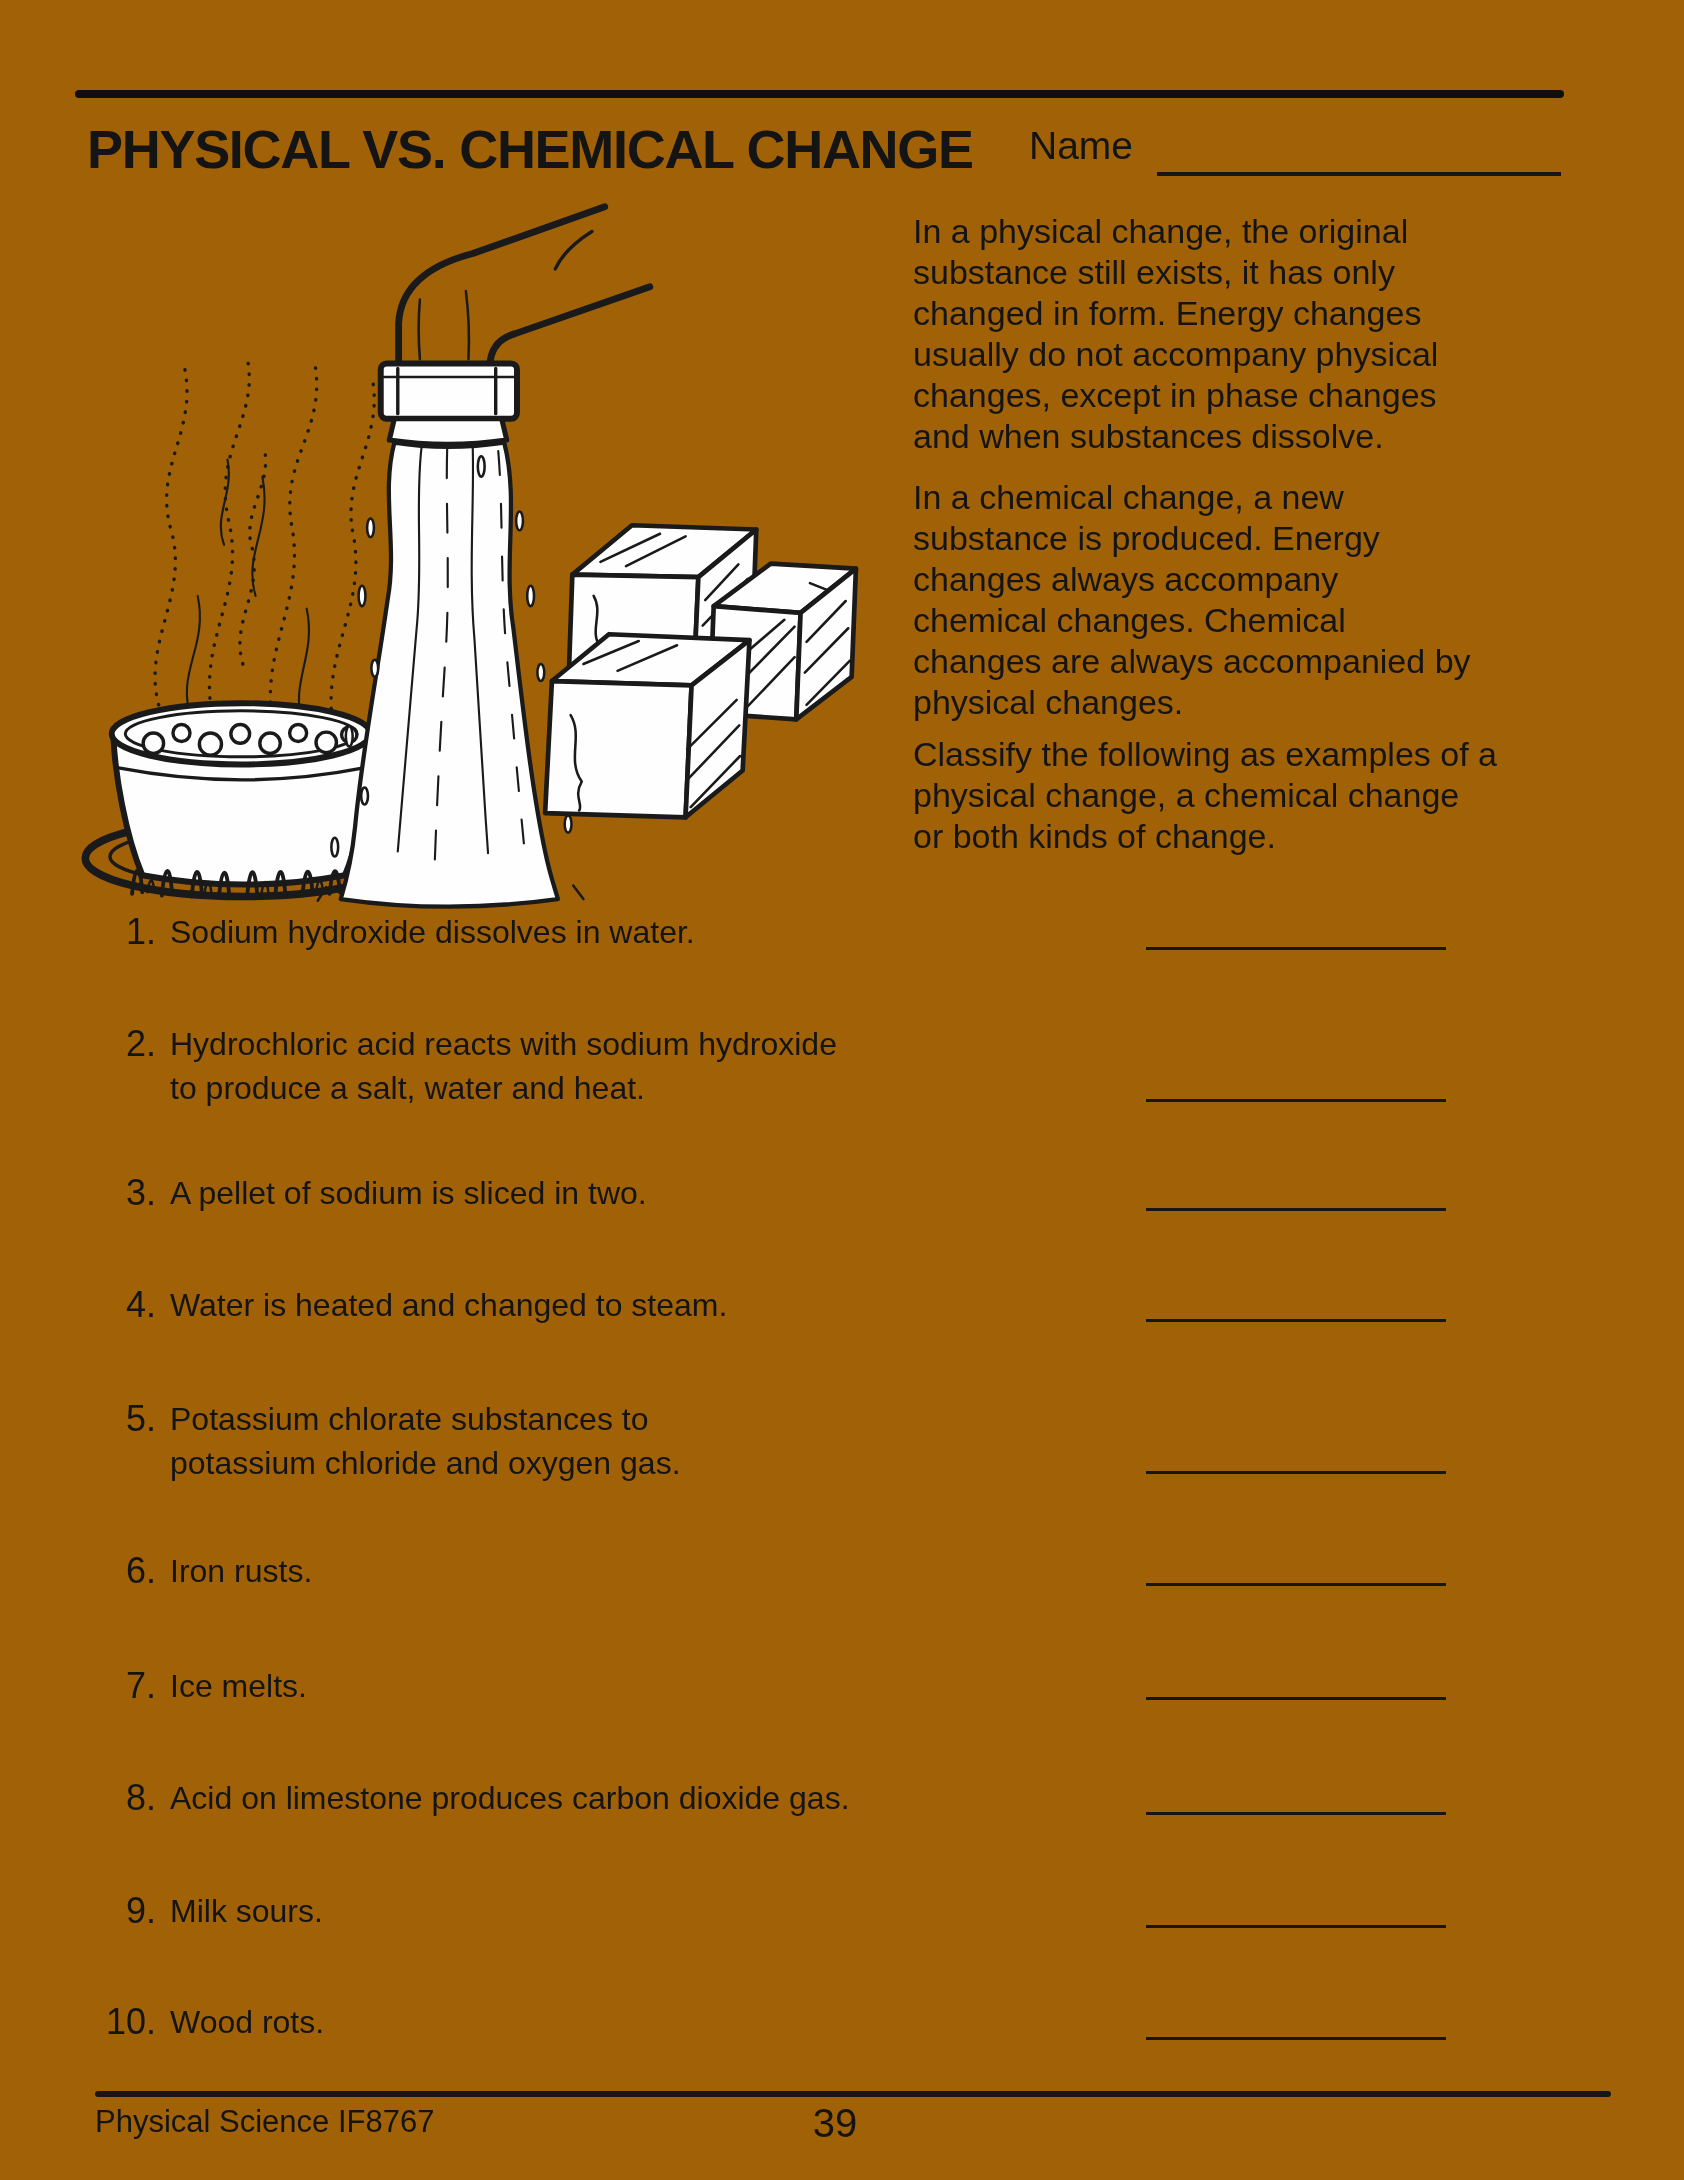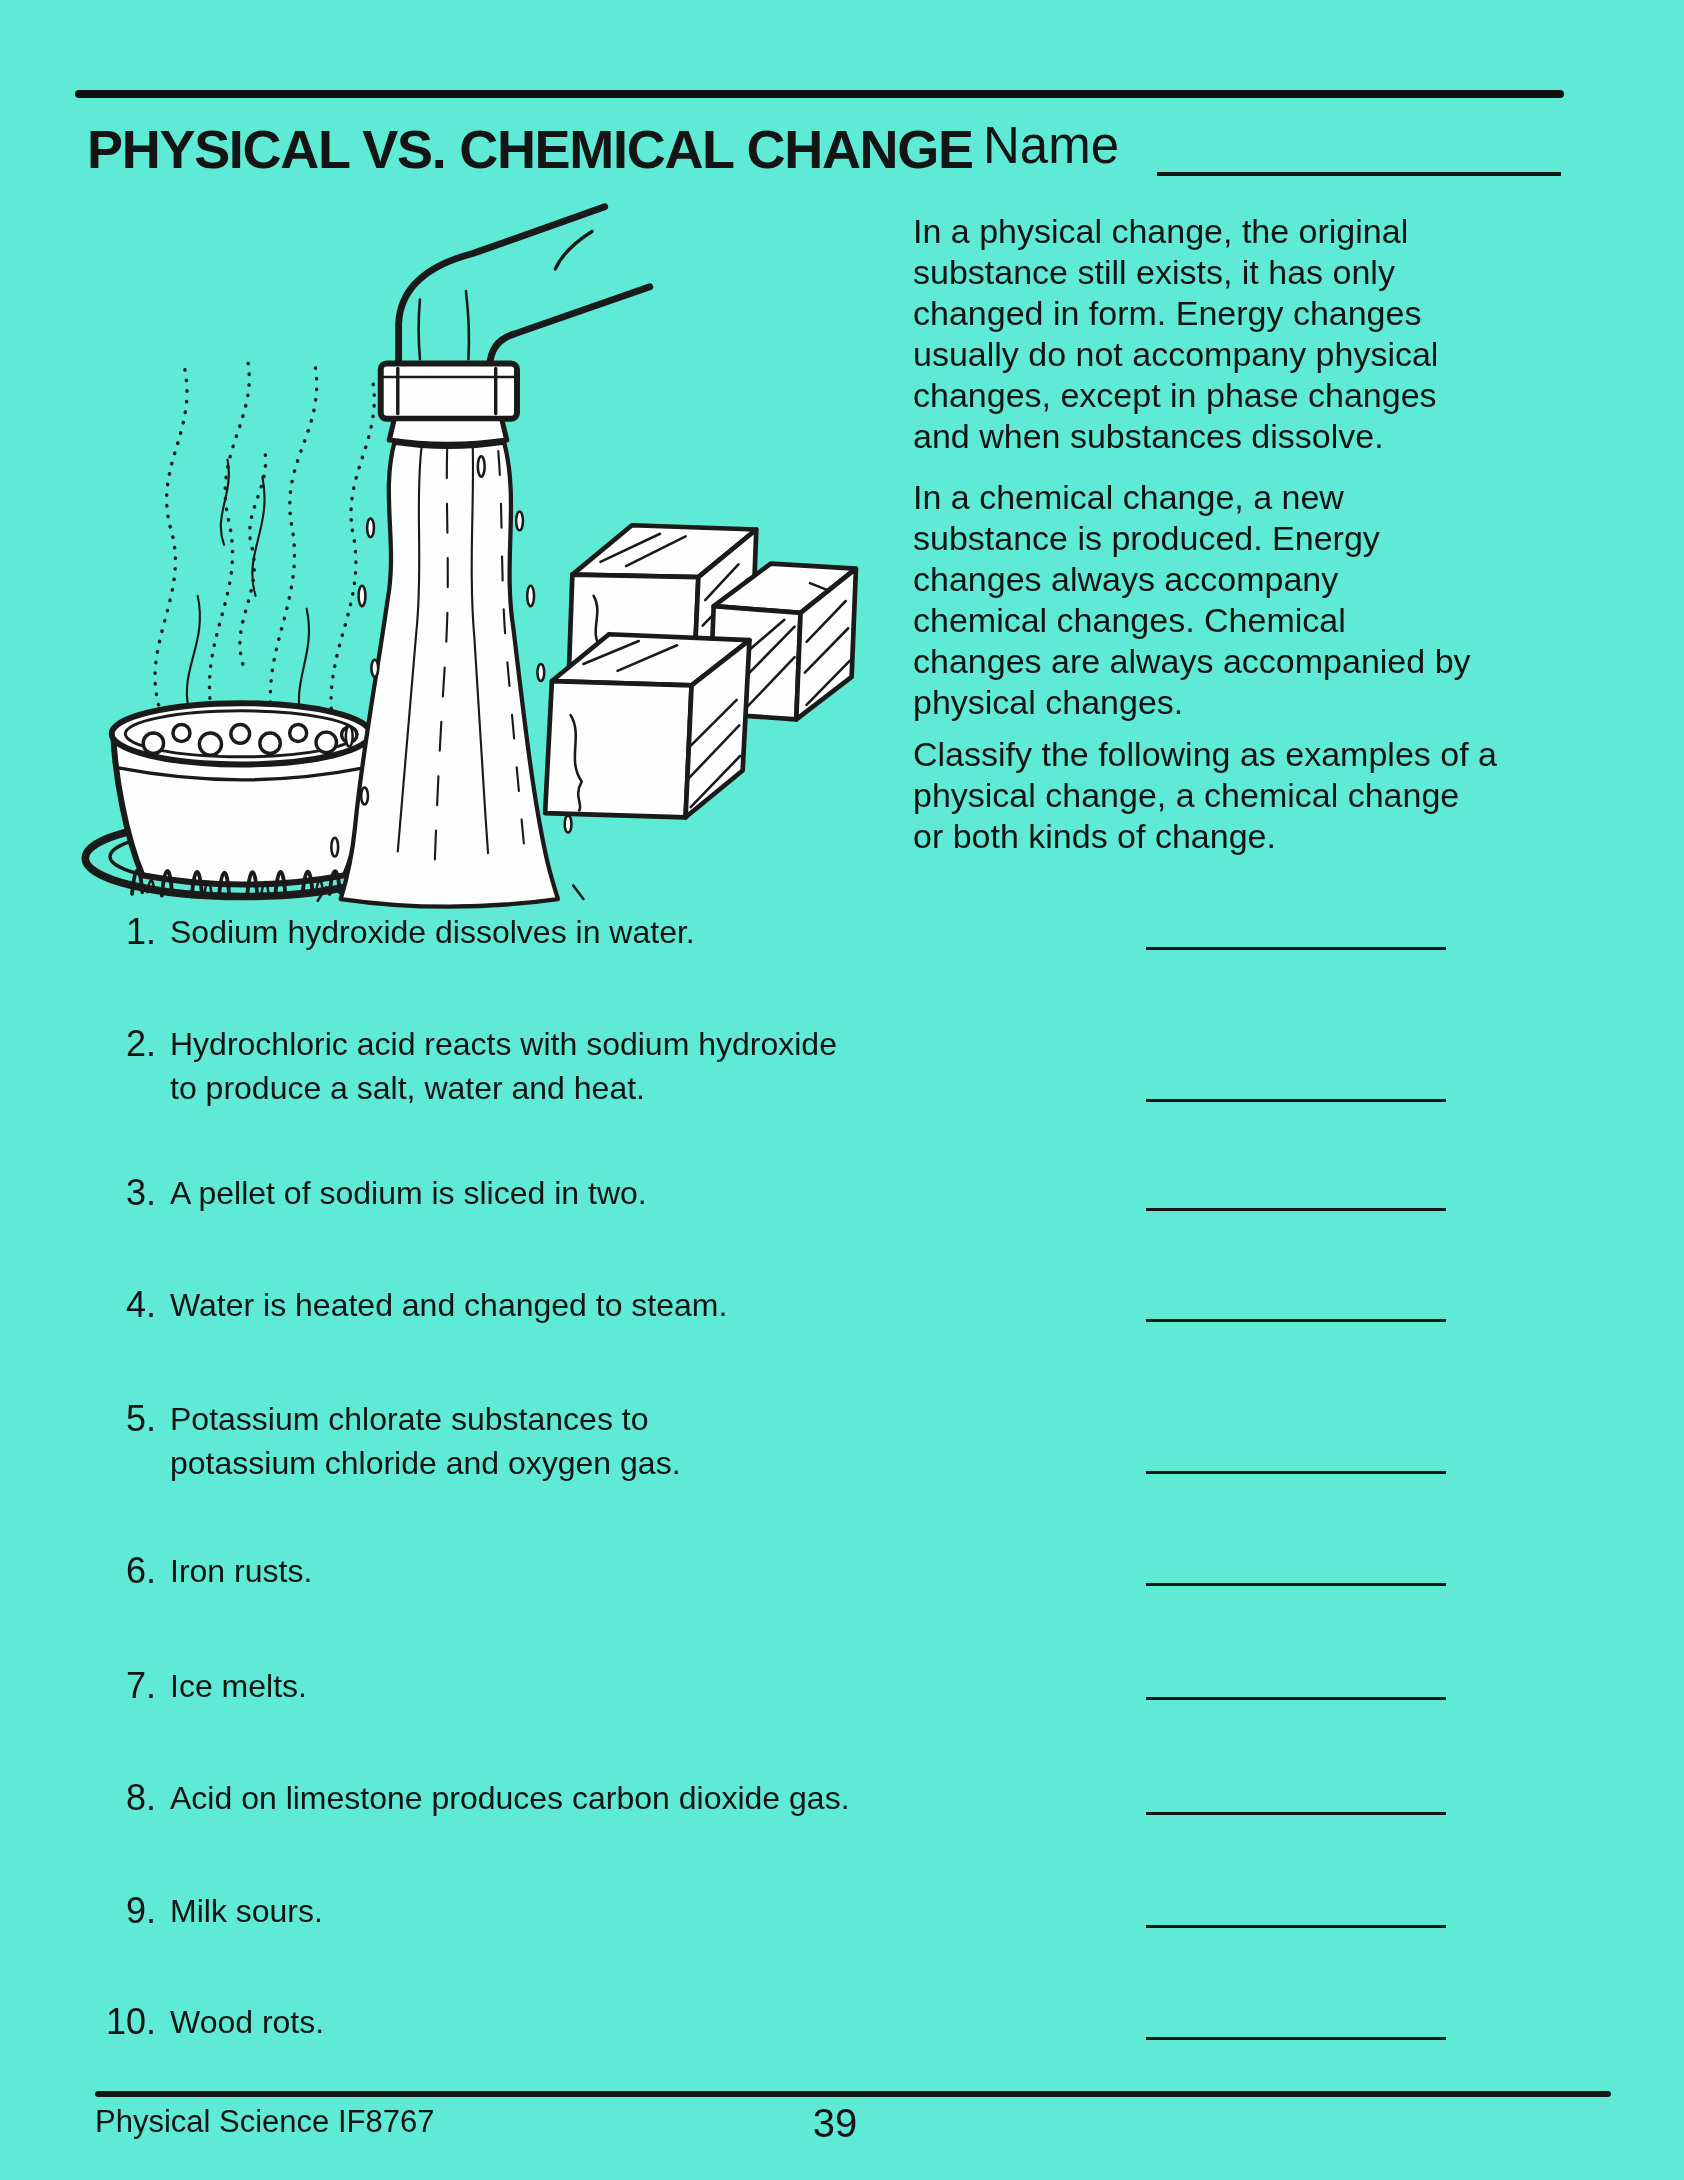--- a/index.html
+++ b/index.html
@@ -1,27 +1,27 @@
 <!DOCTYPE html>
 <html style="font-size:13.6px"><head>
 <meta charset="utf-8">
 <style>
   html,body{margin:0;padding:0;background:#e8e8e8;}
   #page{
     position:relative;
     width:1685px;height:2181px;
-    background:#5eead4;
+    background:#a16207;
     font-family:"Liberation Sans", sans-serif;
     color:#141414;
     overflow:hidden;
   }
   .abs{position:absolute;}
   #top-rule{left:75px;top:90px;width:1489px;height:7.7px;background:#0f0f0f;border-radius:4.3px;}
   #page-title{left:87px;top:118px;font-size:54px;font-weight:700;letter-spacing:-1.3px;white-space:nowrap;}
-  #name-label{left:983px;top:124px;font-size:51px;line-height:44px;}
+  #name-label{left:1029px;top:124px;font-size:39px;line-height:44px;}
   #name-line{left:1157px;top:133px;width:404px;height:39px;border-bottom:4.3px solid #161616;}
   
   .para{left:913px;width:698px;font-size:34px;line-height:41px;}
   #para-1{top:211px;}
   #para-2{top:477px;}
   #para-3{top:734px;}
   
   .q-row{position:absolute;left:0;width:1685px;height:106px;}
   .q-num{position:absolute;left:75px;top:0;width:81px;text-align:right;font-size:36px;line-height:44px;}
   .q-text{position:absolute;left:170px;top:0;width:852px;font-size:32px;line-height:44px;}

